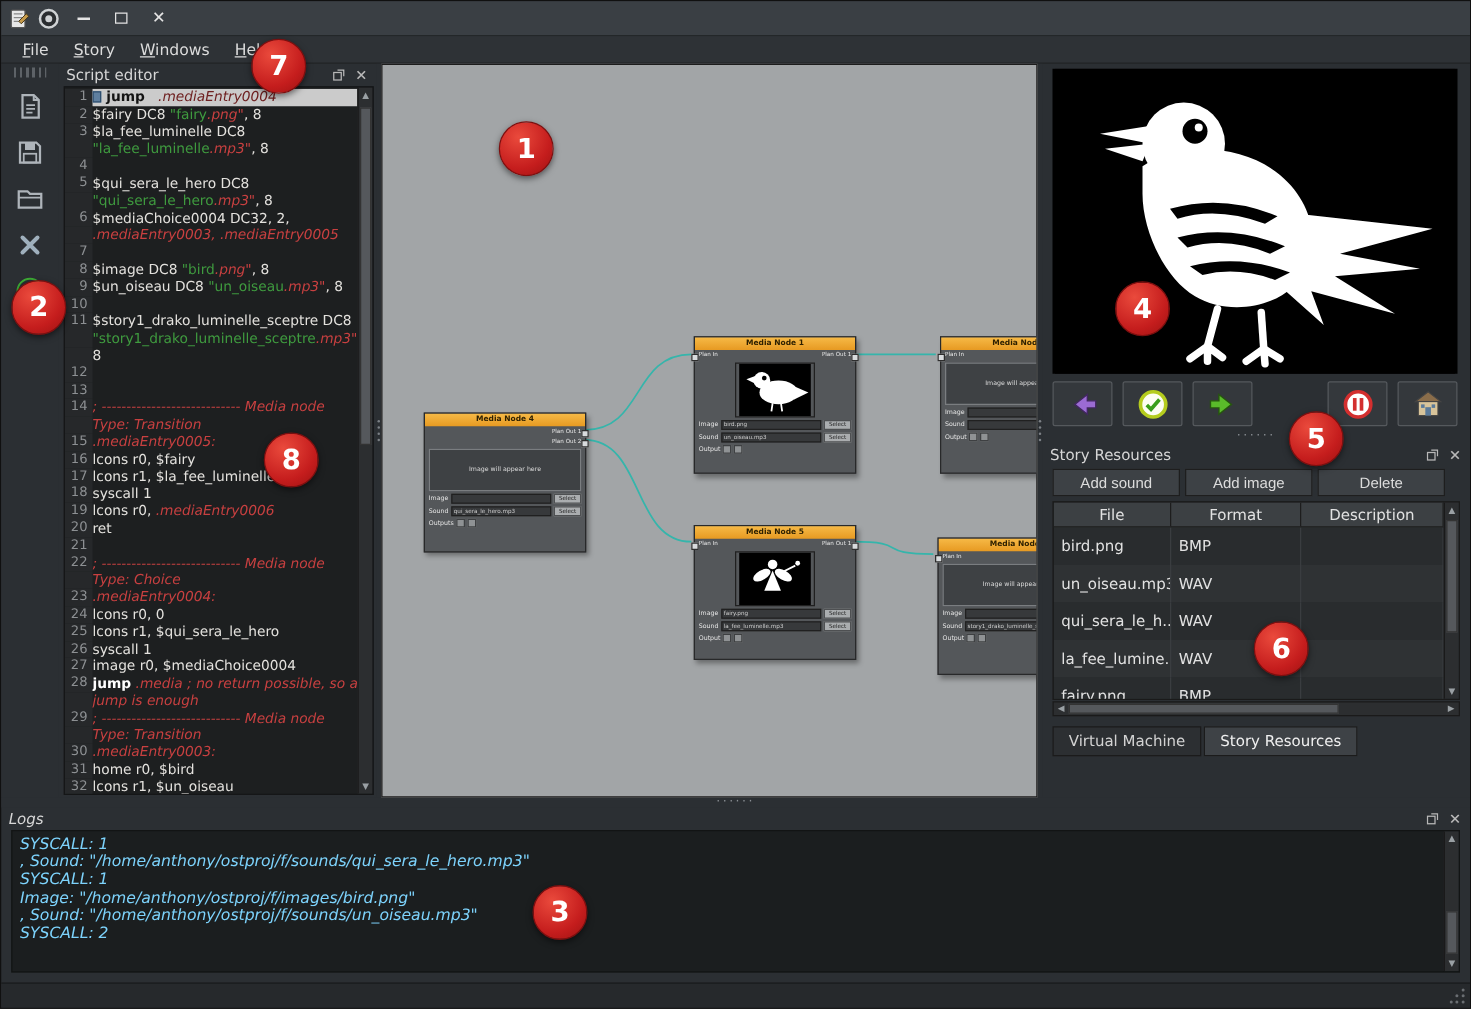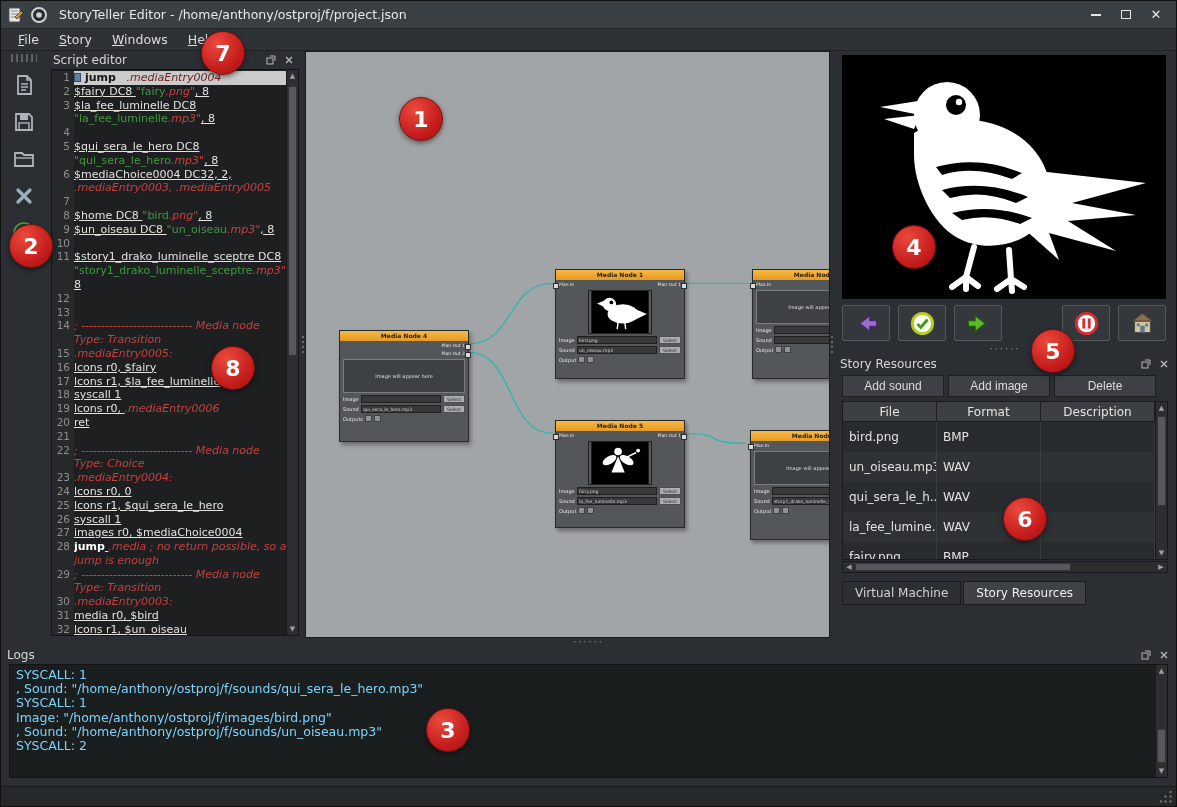--- a/index.html
+++ b/index.html
@@ -36,21 +36,21 @@
   .dock-icon{width:12px;height:12px;display:flex;align-items:center;justify-content:center;}
 
   
   .script-dock{width:254px;flex:none;}
   .editor{flex:1;position:relative;background:#1d1f20;border:1px solid #151617;overflow:hidden;margin:0 2px 2px 4px;}
   .code-lines{position:absolute;left:0;top:1px;right:12px;bottom:0;overflow:hidden;}
   .code-row{display:flex;line-height:13.8px;height:13.8px;font-size:11px;}
   .code-num{width:22px;flex:none;text-align:right;padding-right:4px;background:#26282a;color:#8d9093;font-size:10.5px;}
   .code-text{flex:1;padding-left:0;white-space:pre;overflow:hidden;}
   .code-row.hl .code-text{background:#cbcbcb;}
-  .tok.p{color:#e4e2de;text-decoration:underline;}
+  .tok.p{color:#e4e2de;}
   .tok.kw{color:#ffffff;font-weight:bold;}
   .tok.str{color:#3f9b3f;}
   .tok.red{color:#c84040;font-style:italic;}
   .tok.kwd{color:#141414;font-weight:bold;}
   .tok.redd{color:#6e2020;font-style:italic;}
   .line-marker{display:inline-block;width:7px;height:9px;background:#5f7f9f;border:1px solid #2f4f6f;margin-right:4px;vertical-align:-1px;}
 
   
   .vscroll{position:absolute;top:0;right:0;bottom:0;width:12px;background:#2c2e30;border-left:1px solid #1a1a1a;font-size:7px;color:#9aa0a4;text-align:center;}
   .vscroll .sb-arrow{display:block;height:12px;line-height:12px;}
@@ -118,21 +118,21 @@
   .res-cell{font-size:12px;color:#e2e2e2;display:flex;align-items:center;padding-left:6px;border-right:1px solid #3a3d40;white-space:nowrap;overflow:hidden;}
   .c0{width:94px;flex:none;}
   .c1{width:104px;flex:none;}
   .c2{flex:1;}
   .res-table .vscroll{border-left:1px solid #1a1a1a;}
   .res-tabs{display:flex;gap:2px;margin:8px 0 0 8px;flex:none;}
   .tab{padding:4px 12px;font-size:12px;background:#2c2f32;border:1px solid #1b1b1b;color:#d2d2d2;}
   .tab.active{background:#3e4246;color:#f0f0f0;}
 
   
-  .logs-dock{height:140px;flex:none;}
+  .logs-dock{height:140px;flex:none;font-style:italic;}
   .logs-content{position:relative;flex:1;margin:0 8px 8px 8px;background:#1b1e1f;border:1px solid #121414;overflow:hidden;}
   #log-lines{position:absolute;left:6px;top:3px;right:14px;}
   .log-line{font-size:12.5px;line-height:14.2px;color:#7dd3fc;white-space:nowrap;overflow:hidden;}
 
   
   .statusbar{height:20px;flex:none;background:#26292c;border-top:1px solid #191b1c;display:flex;align-items:center;justify-content:flex-end;padding-right:3px;}
 
   
   #annotations{position:absolute;inset:0;pointer-events:none;}
   .ann{position:absolute;width:44px;height:44px;border-radius:50%;transform:translate(-50%,-50%);
@@ -152,21 +152,20 @@
           <path d="M4 5h7M4 8h7M4 11h4" stroke="#888" stroke-width="1"></path>
           <path d="M10 13 L16 7 L14 5 L8 11 Z" fill="#c59a4a" stroke="#4a3a1a" stroke-width="0.8"></path>
         </svg>
     </span>
     <span class="app-icon">
       <svg width="18" height="18" viewBox="0 0 18 18">
           <circle cx="9" cy="9" r="7" fill="#2a2d30" stroke="#cfd2d4" stroke-width="2"></circle>
           <circle cx="9" cy="9" r="2.8" fill="#cfd2d4"></circle>
         </svg>
     </span>
-    <span class="title">StoryTeller Editor - /home/anthony/ostproj/f/project.json</span>
     <div class="win-btns">
       <span class="win-btn">
           <span class="glyph-min"></span>
         </span>
       <span class="win-btn">
           <span class="glyph-max"></span>
         </span>
       <span class="win-btn">✕</span>
     </div>
   </div>
@@ -267,21 +266,21 @@
             <div class="code-row">
               <span class="code-num"></span>
               <span class="code-text"><span class="tok red">.mediaEntry0003, .mediaEntry0005</span></span>
             </div>
             <div class="code-row">
               <span class="code-num">7</span>
               <span class="code-text"></span>
             </div>
             <div class="code-row">
               <span class="code-num">8</span>
-              <span class="code-text"><span class="tok p">$home DC8 </span><span class="tok str">"bird</span><span class="tok red">.png"</span><span class="tok p">, 8</span></span>
+              <span class="code-text"><span class="tok p">$image DC8 </span><span class="tok str">"bird</span><span class="tok red">.png"</span><span class="tok p">, 8</span></span>
             </div>
             <div class="code-row">
               <span class="code-num">9</span>
               <span class="code-text"><span class="tok p">$un_oiseau DC8 </span><span class="tok str">"un_oiseau</span><span class="tok red">.mp3"</span><span class="tok p">, 8</span></span>
             </div>
             <div class="code-row">
               <span class="code-num">10</span>
               <span class="code-text"></span>
             </div>
             <div class="code-row">
@@ -359,21 +358,21 @@
             <div class="code-row">
               <span class="code-num">25</span>
               <span class="code-text"><span class="tok p">lcons r1, $qui_sera_le_hero</span></span>
             </div>
             <div class="code-row">
               <span class="code-num">26</span>
               <span class="code-text"><span class="tok p">syscall 1</span></span>
             </div>
             <div class="code-row">
               <span class="code-num">27</span>
-              <span class="code-text"><span class="tok p">images r0, $mediaChoice0004</span></span>
+              <span class="code-text"><span class="tok p">image r0, $mediaChoice0004</span></span>
             </div>
             <div class="code-row">
               <span class="code-num">28</span>
               <span class="code-text"><span class="tok kw">jump</span><span class="tok p"> </span><span class="tok red">.media</span><span class="tok red"> ; no return possible, so a</span></span>
             </div>
             <div class="code-row">
               <span class="code-num"></span>
               <span class="code-text"><span class="tok red">jump is enough</span></span>
             </div>
             <div class="code-row">
@@ -383,21 +382,21 @@
             <div class="code-row">
               <span class="code-num"></span>
               <span class="code-text"><span class="tok red">Type: Transition</span></span>
             </div>
             <div class="code-row">
               <span class="code-num">30</span>
               <span class="code-text"><span class="tok red">.mediaEntry0003:</span></span>
             </div>
             <div class="code-row">
               <span class="code-num">31</span>
-              <span class="code-text"><span class="tok p">media r0, $bird</span></span>
+              <span class="code-text"><span class="tok p">home r0, $bird</span></span>
             </div>
             <div class="code-row">
               <span class="code-num">32</span>
               <span class="code-text"><span class="tok p">lcons r1, $un_oiseau</span></span>
             </div>
           </div>
         <div class="vscroll">
           <span class="sb-arrow">▲</span>
           <span class="sb-thumb" style="top:16px;height:270px;"></span>
           <span class="sb-arrow bottom">▼</span>

